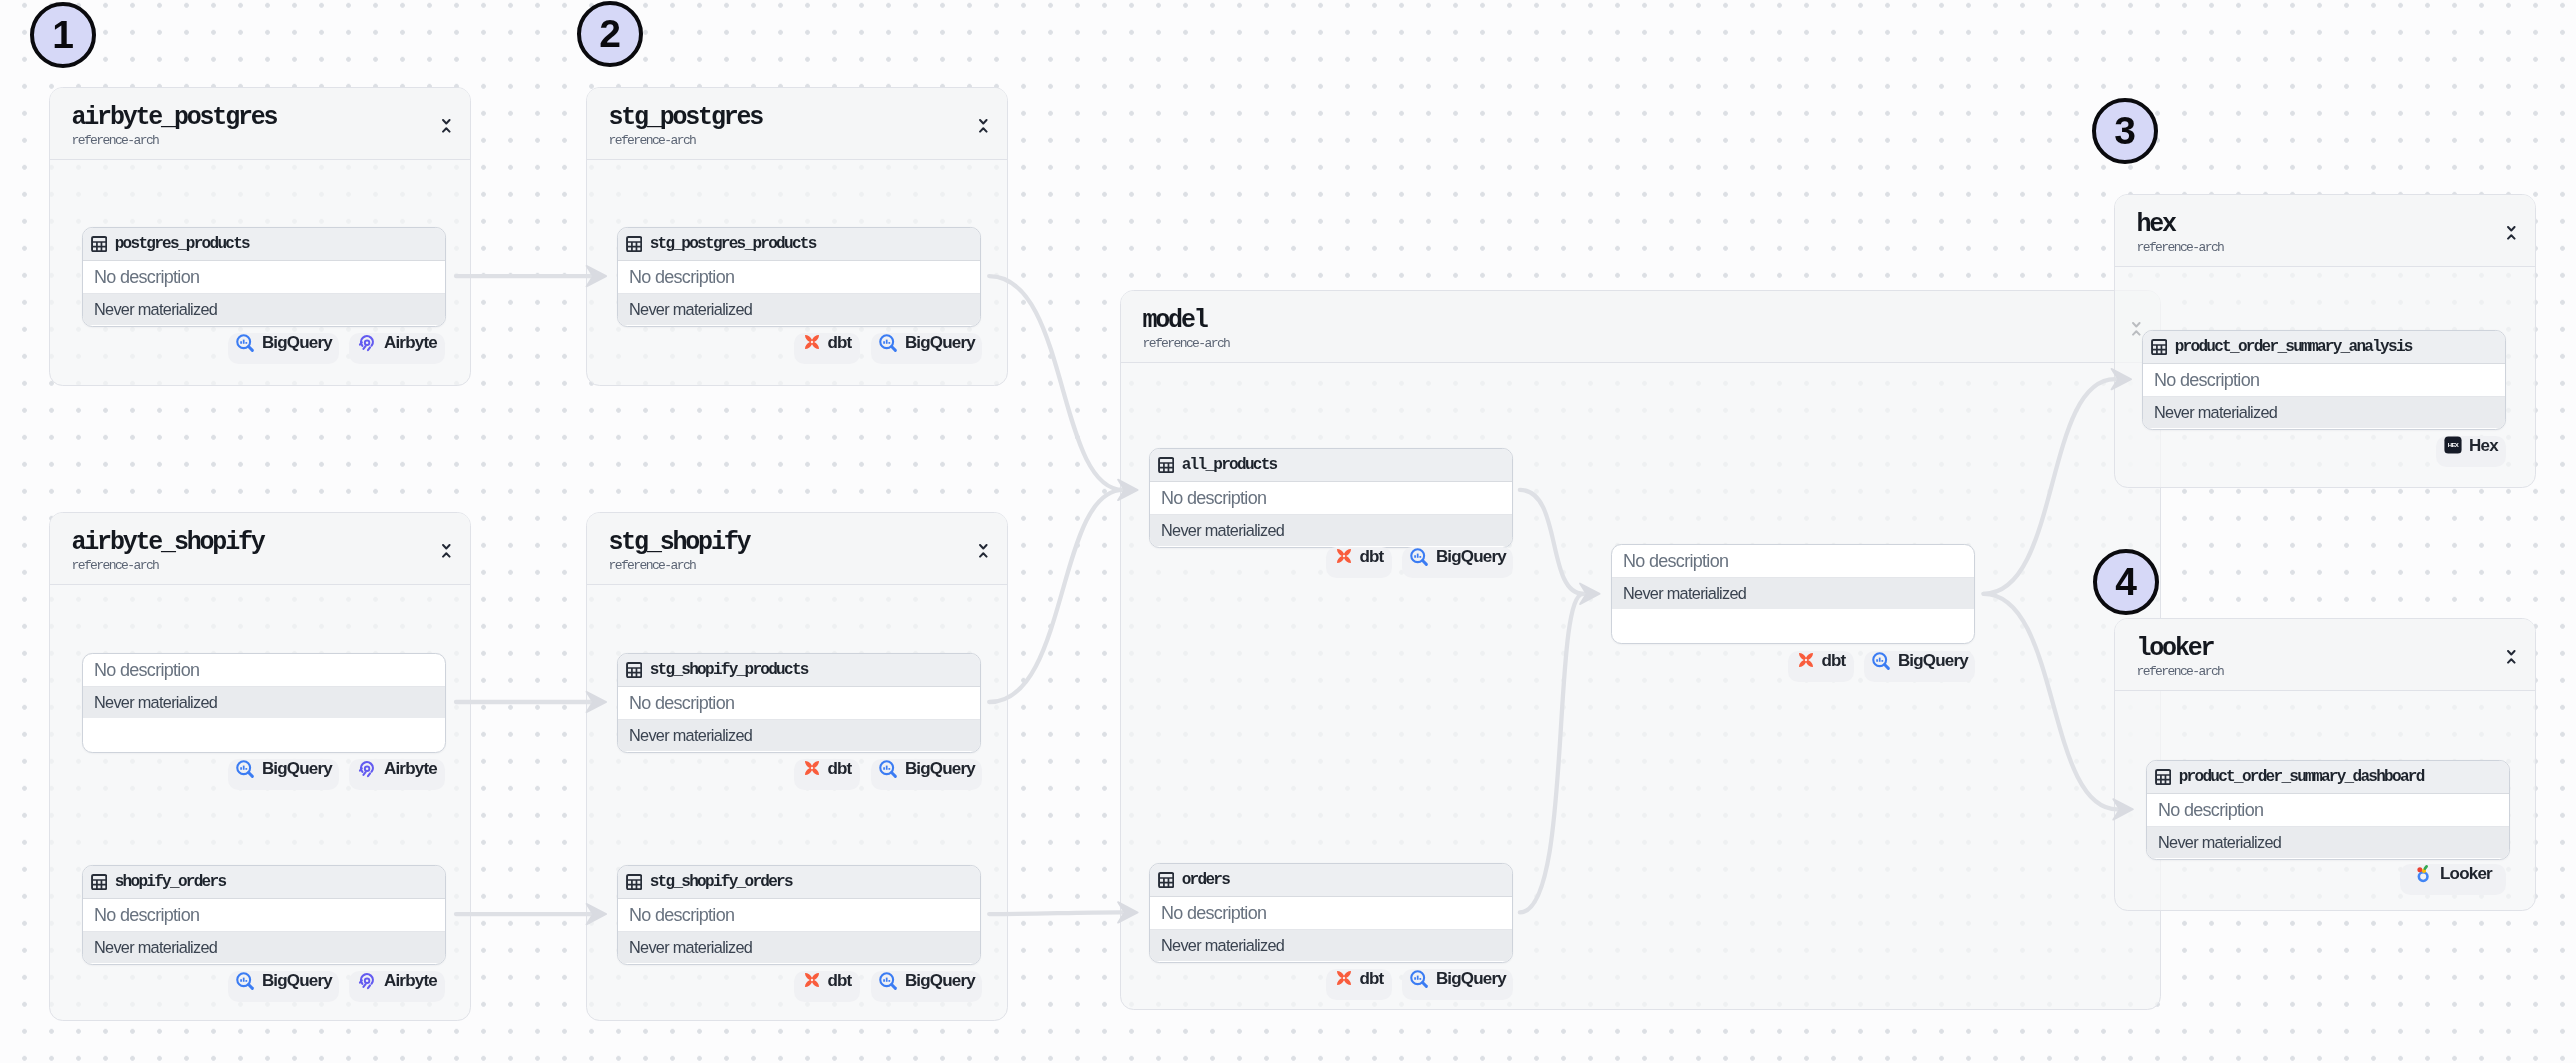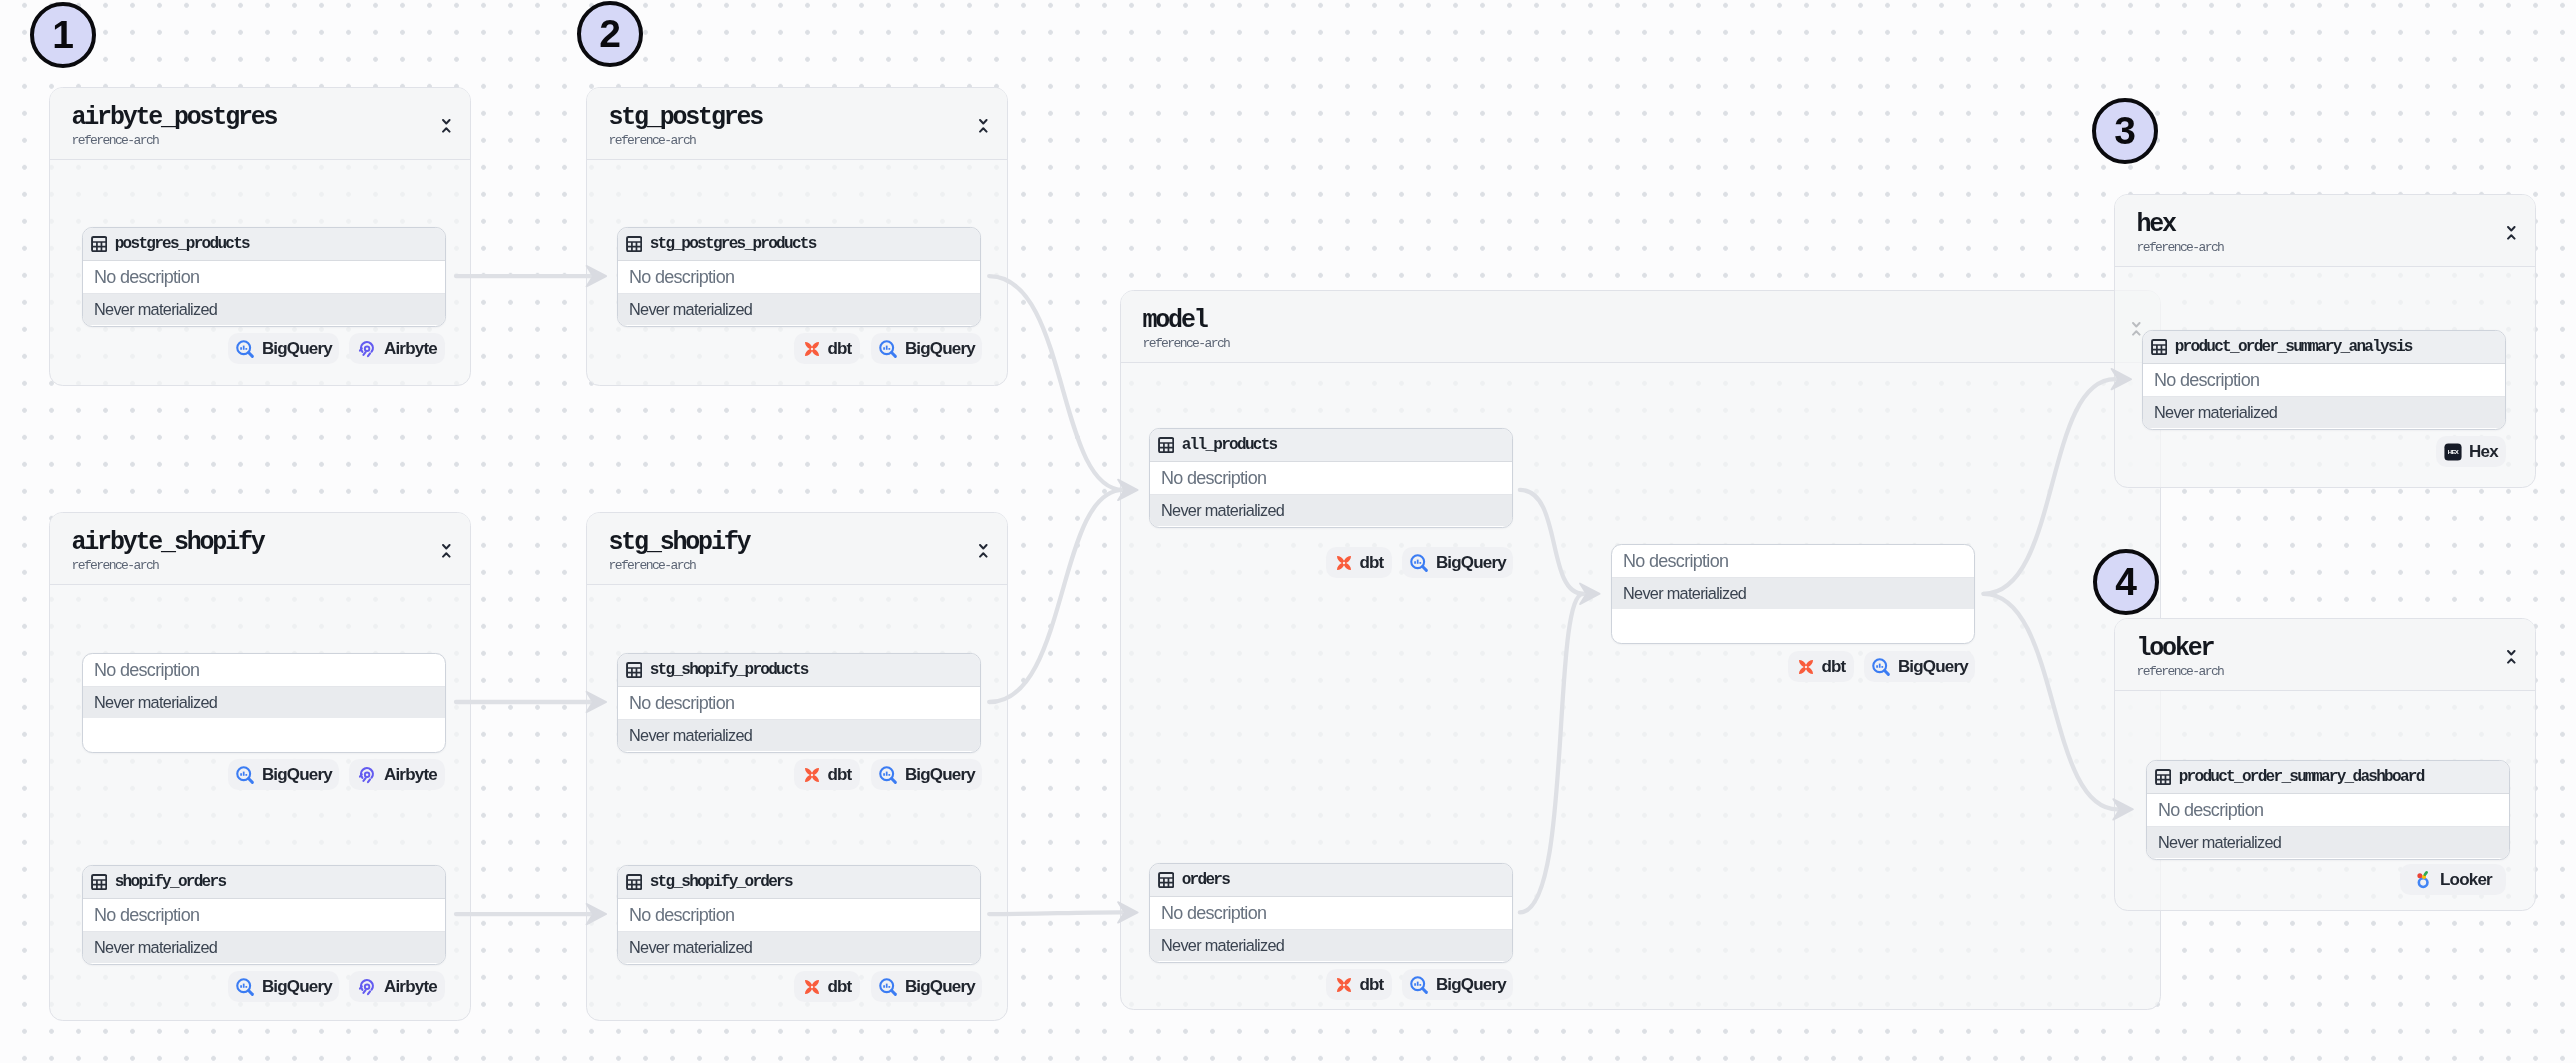--- a/index.html
+++ b/index.html
@@ -15,21 +15,21 @@
   .hd{position:absolute;left:0;top:0;right:0;height:72px;background:#f5f6f7;border-bottom:1.7px solid #e0e2e8;border-radius:12px 12px 0 0;box-sizing:border-box;padding:17px 0 0 21.5px;}
   .hd .t{font-family:"Liberation Mono",monospace;font-weight:700;font-size:25px;letter-spacing:-2.2px;color:#14181f;line-height:26px;white-space:nowrap;}
   .hd .s{font-family:"Liberation Mono",monospace;font-size:13px;letter-spacing:-1.6px;color:#5c6575;line-height:20px;white-space:nowrap;}
   .chev{position:absolute;top:31px;z-index:3;}
   .tbl{position:absolute;z-index:3;width:364px;height:100px;border:1.7px solid #ced3db;border-radius:10.3px;background:#fff;box-sizing:border-box;overflow:hidden;box-shadow:0 0.9px 1.7px rgba(20,30,50,.04);}
   .th{height:33px;background:#edeff2;border-bottom:0.9px solid #d8dbe0;display:flex;align-items:center;padding-left:7.7px;box-sizing:border-box;}
   .th svg{flex:0 0 auto;}
   .th span{font-family:"Liberation Mono",monospace;font-weight:700;font-size:16px;letter-spacing:-1.7px;color:#1d232c;margin-left:7.7px;white-space:nowrap;}
   .r1{height:33px;border-bottom:0.9px solid #e4e6ea;display:flex;align-items:center;padding-left:11px;box-sizing:border-box;font-size:18px;letter-spacing:-0.7px;color:#68727f;}
   .r2{height:31px;background:#e9ebee;display:flex;align-items:center;padding-left:11px;box-sizing:border-box;font-size:16.3px;letter-spacing:-0.7px;color:#3a4350;}
-  .bdg{position:absolute;z-index:3;height:31px;border-radius:10.3px;background:#f0f1f4;display:flex;align-items:center;justify-content:center;font-weight:700;font-size:17px;letter-spacing:-0.8px;color:#20252e;box-sizing:border-box;}
+  .bdg{position:absolute;z-index:3;height:31px;border-radius:10.3px;background:#f0f1f4;display:flex;justify-content:center;font-weight:700;font-size:17px;letter-spacing:-0.8px;color:#20252e;box-sizing:border-box;}
   .bdg svg{margin-right:6.9px;flex:0 0 auto;}
   .num{position:absolute;z-index:4;width:58px;height:58px;border:4.3px solid #0a0a0e;border-radius:50%;background:#d6d8f7;display:flex;align-items:center;justify-content:center;font-weight:700;font-size:39px;color:#0a0a0e;}
 </style>
 </head>
 <body>
 <svg id="edges" width="2576" height="1064" viewBox="0 0 3000 1239" style="position:absolute;left:0;top:0;z-index:2" fill="none" stroke="#dee0e5" stroke-width="5" stroke-linecap="round">
   <path d="M531,321.5 H688"></path>
   <path d="M531,817.5 H688"></path>
   <path d="M531,1064.5 H688"></path>
   <path d="M1152,321.5 C1245,321.5 1230,570.5 1308,570.5"></path>
@@ -189,21 +189,21 @@
         <line x1="1.2" y1="7" x2="17.8" y2="7" stroke="#272d38" stroke-width="2"></line>
         <line x1="1.2" y1="12.4" x2="17.8" y2="12.4" stroke="#272d38" stroke-width="2"></line>
         <line x1="6.9" y1="7" x2="6.9" y2="17.8" stroke="#272d38" stroke-width="2"></line>
         <line x1="12.2" y1="7" x2="12.2" y2="17.8" stroke="#272d38" stroke-width="2"></line>
       </svg>
       <span>stg_shopify_orders</span>
     </div>
     <div class="r1">No description</div>
     <div class="r2">Never materialized</div>
   </div>
-<div class="tbl" style="left:1149px;top:428px;">
+<div class="tbl" style="left:1149px;top:448px;">
     <div class="th">
       <svg width="16.3" height="16.3" viewBox="0 0 19 19">
         <rect x="1.2" y="1.2" width="16.6" height="16.6" rx="1.8" fill="none" stroke="#272d38" stroke-width="2.2"></rect>
         <line x1="1.2" y1="7" x2="17.8" y2="7" stroke="#272d38" stroke-width="2"></line>
         <line x1="1.2" y1="12.4" x2="17.8" y2="12.4" stroke="#272d38" stroke-width="2"></line>
         <line x1="6.9" y1="7" x2="6.9" y2="17.8" stroke="#272d38" stroke-width="2"></line>
         <line x1="12.2" y1="7" x2="12.2" y2="17.8" stroke="#272d38" stroke-width="2"></line>
       </svg>
       <span>all_products</span>
     </div>

